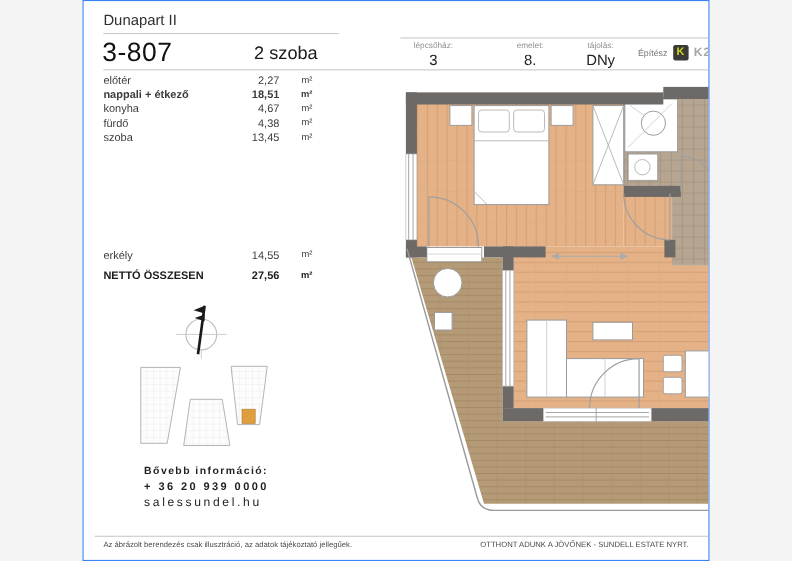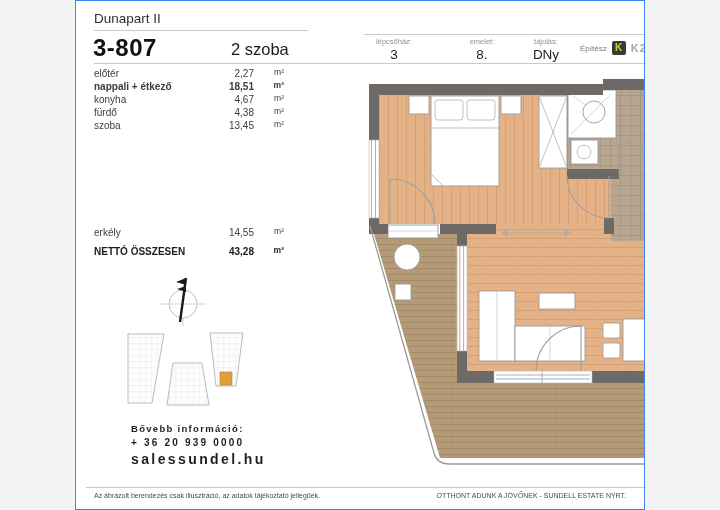--- a/index.html
+++ b/index.html
@@ -4,39 +4,39 @@
 <style>
   html,body{margin:0;padding:0;background:#f4f4f4;}
   #page{
     position:relative;width:570px;height:510px;background:#ffffff;
     font-family:"Liberation Sans",sans-serif;color:#333;overflow:hidden;
     border:1px solid #3b82f6;box-sizing:border-box;margin:0 auto;
   }
   .abs{position:absolute;}
   .rule{position:absolute;height:1px;background:#c9c9c9;}
   .project{font-size:13.5px;color:#2f2f2f;}
-  .unitno{font-size:24px;font-weight:bold;color:#111;letter-spacing:0.5px;text-align:center;}
+  .unitno{font-size:24px;font-weight:normal;color:#111;letter-spacing:0.5px;text-align:center;}
   .roomcount{font-size:16.5px;color:#1a1a1a;}
   .hcol{position:absolute;width:62px;text-align:center;}
   .hcol .lbl{font-size:7.5px;color:#909090;display:block;}
   .hcol .val{font-size:13.5px;color:#222;display:block;margin-top:1px;}
   .logos{display:flex;align-items:center;gap:5px;}
   .logo-lbl{font-size:8px;color:#777;}
   .k2-square{width:14px;height:14px;background:#3b3a38;border-radius:2px;display:flex;align-items:center;justify-content:center;}
   .k2-square span{color:#c9d81f;font-size:10px;font-weight:bold;line-height:1;}
   .k2-name{font-size:11px;font-weight:bold;color:#a6a6a6;letter-spacing:1px;}
   .room-row{position:absolute;left:18px;width:190px;height:12px;font-size:10px;color:#3c3c3c;}
   .room-row .rname{position:absolute;left:0;top:0;white-space:nowrap;}
   .room-row .rval{position:absolute;right:30px;top:0;}
   .room-row .runit{position:absolute;right:0;top:-1px;font-size:8.5px;}
   .room-row.bold, .room-row.bold .rval, .room-row.bold .runit{font-weight:bold;color:#1c1c1c;}
   .contact{position:absolute;left:55px;top:422px;color:#1f1f1f;}
   .contact .c1{font-size:9.5px;font-weight:bold;letter-spacing:1.3px;}
   .contact .c2{font-size:10px;font-weight:bold;letter-spacing:2.2px;margin-top:3px;}
-  .contact .c3{font-size:14px;font-weight:bold;letter-spacing:2.4px;margin-top:3px;}
+  .contact .c3{font-size:11px;font-weight:normal;letter-spacing:2.4px;margin-top:3px;}
   .footer-txt{position:absolute;top:491px;font-size:7px;color:#4a4a4a;}
   .watermark{
     position:absolute;left:183px;top:225px;height:52px;display:flex;align-items:center;gap:9px;
     z-index:5;pointer-events:none;
   }
   .watermark .wm-txt{font-size:43px;letter-spacing:6px;color:rgba(196,196,196,0.8);font-weight:400;line-height:1;}
   .wm-dots{display:flex;flex-direction:column;gap:3px;margin:0 2px;}
   .wm-dots i{width:8px;height:8px;border-radius:50%;background:rgba(196,196,196,0.8);display:block;}
 </style>
 </head>
@@ -100,21 +100,21 @@
       <span class="rval">13,45</span>
       <span class="runit">m²</span>
   </div>
   <div class="room-row" style="top:226px;">
     <span class="rname">erkély</span>
       <span class="rval">14,55</span>
       <span class="runit">m²</span>
   </div>
   <div class="room-row bold" style="top:245px;">
     <span class="rname">NETTÓ ÖSSZESEN</span>
-      <span class="rval">43,28</span>
+      <span class="rval">27,56</span>
       <span class="runit">m²</span>
   </div>
 
   <svg class="abs" style="left:40px;top:265px;" width="140" height="145" viewBox="0 0 140 145">
     <defs>
       <pattern id="bgrid" width="6" height="6" patternUnits="userSpaceOnUse">
         <rect width="6" height="6" fill="#fdfdfd"></rect>
         <path d="M6,0 V6 M0,6 H6" stroke="#dadada" stroke-width="0.5" fill="none"></path>
       </pattern>
     </defs>

